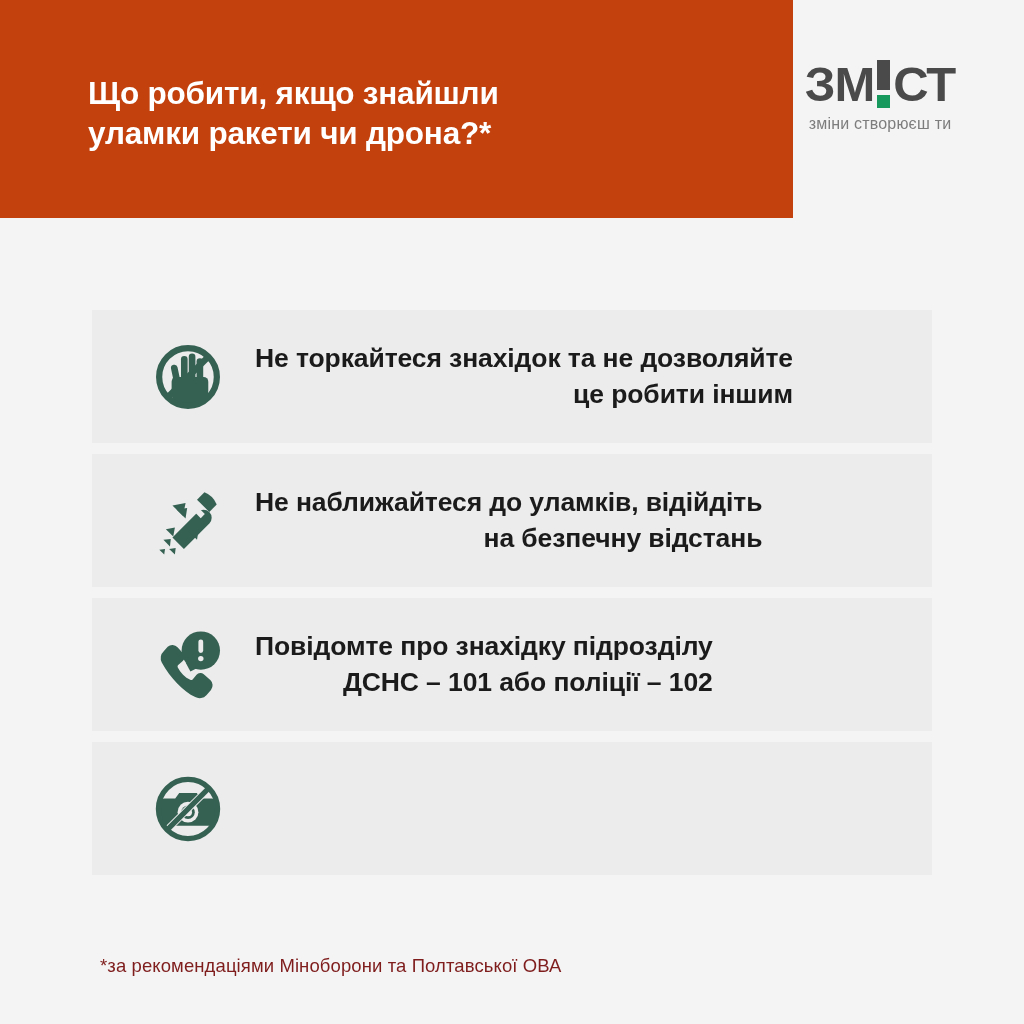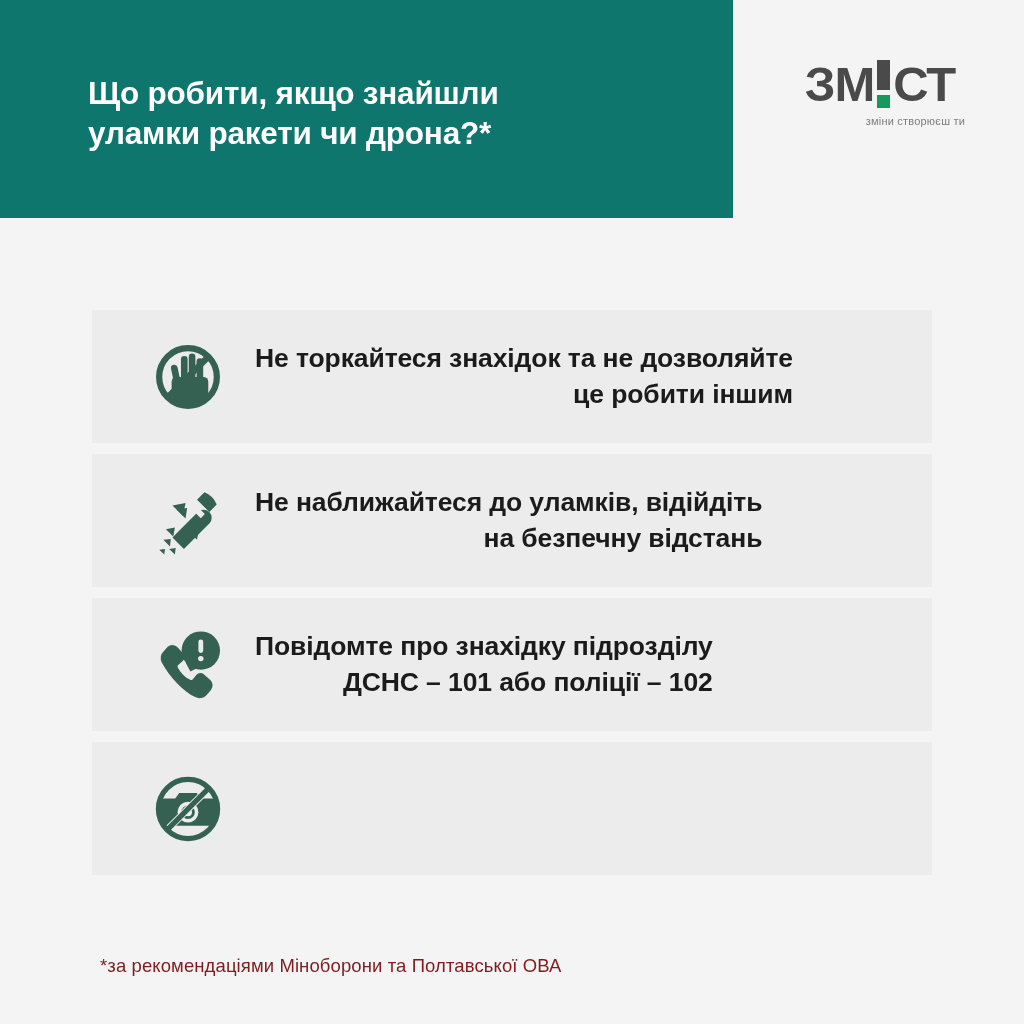--- a/index.html
+++ b/index.html
@@ -17,23 +17,23 @@
     width: 1024px;
     height: 1024px;
     background: #f4f4f4;
   }
 
   
   .header-band {
     position: absolute;
     left: 0;
     top: 0;
-    width: 733px;
+    width: 793px;
     height: 218px;
-    background: #0f766e;
+    background: #c2410c;
   }
 
   .header-title {
     position: absolute;
     left: 88px;
     top: 73px;
     width: 600px;
     color: #ffffff;
     font-size: 31.5px;
     font-weight: bold;
@@ -41,21 +41,21 @@
     letter-spacing: -0.2px;
     white-space: pre-line;
   }
 
   
   .logo {
     position: absolute;
     left: 795px;
     top: 60px;
     width: 170px;
-    text-align: right;
+    text-align: center;
   }
 
   .logo-word {
     display: flex;
     align-items: flex-start;
     justify-content: center;
     color: #4a4a4a;
     font-size: 49px;
     font-weight: bold;
     line-height: 1;
@@ -82,21 +82,21 @@
     left: 2px;
     top: 35px;
     width: 13px;
     height: 13px;
     background: #17995e;
   }
 
   .logo-tagline {
     margin-top: 6px;
     color: #7d7d7d;
-    font-size: 11px;
+    font-size: 16px;
     letter-spacing: 0.2px;
     white-space: nowrap;
   }
 
   
   .cards {
     position: absolute;
     left: 92px;
     top: 310px;
     width: 840px;

